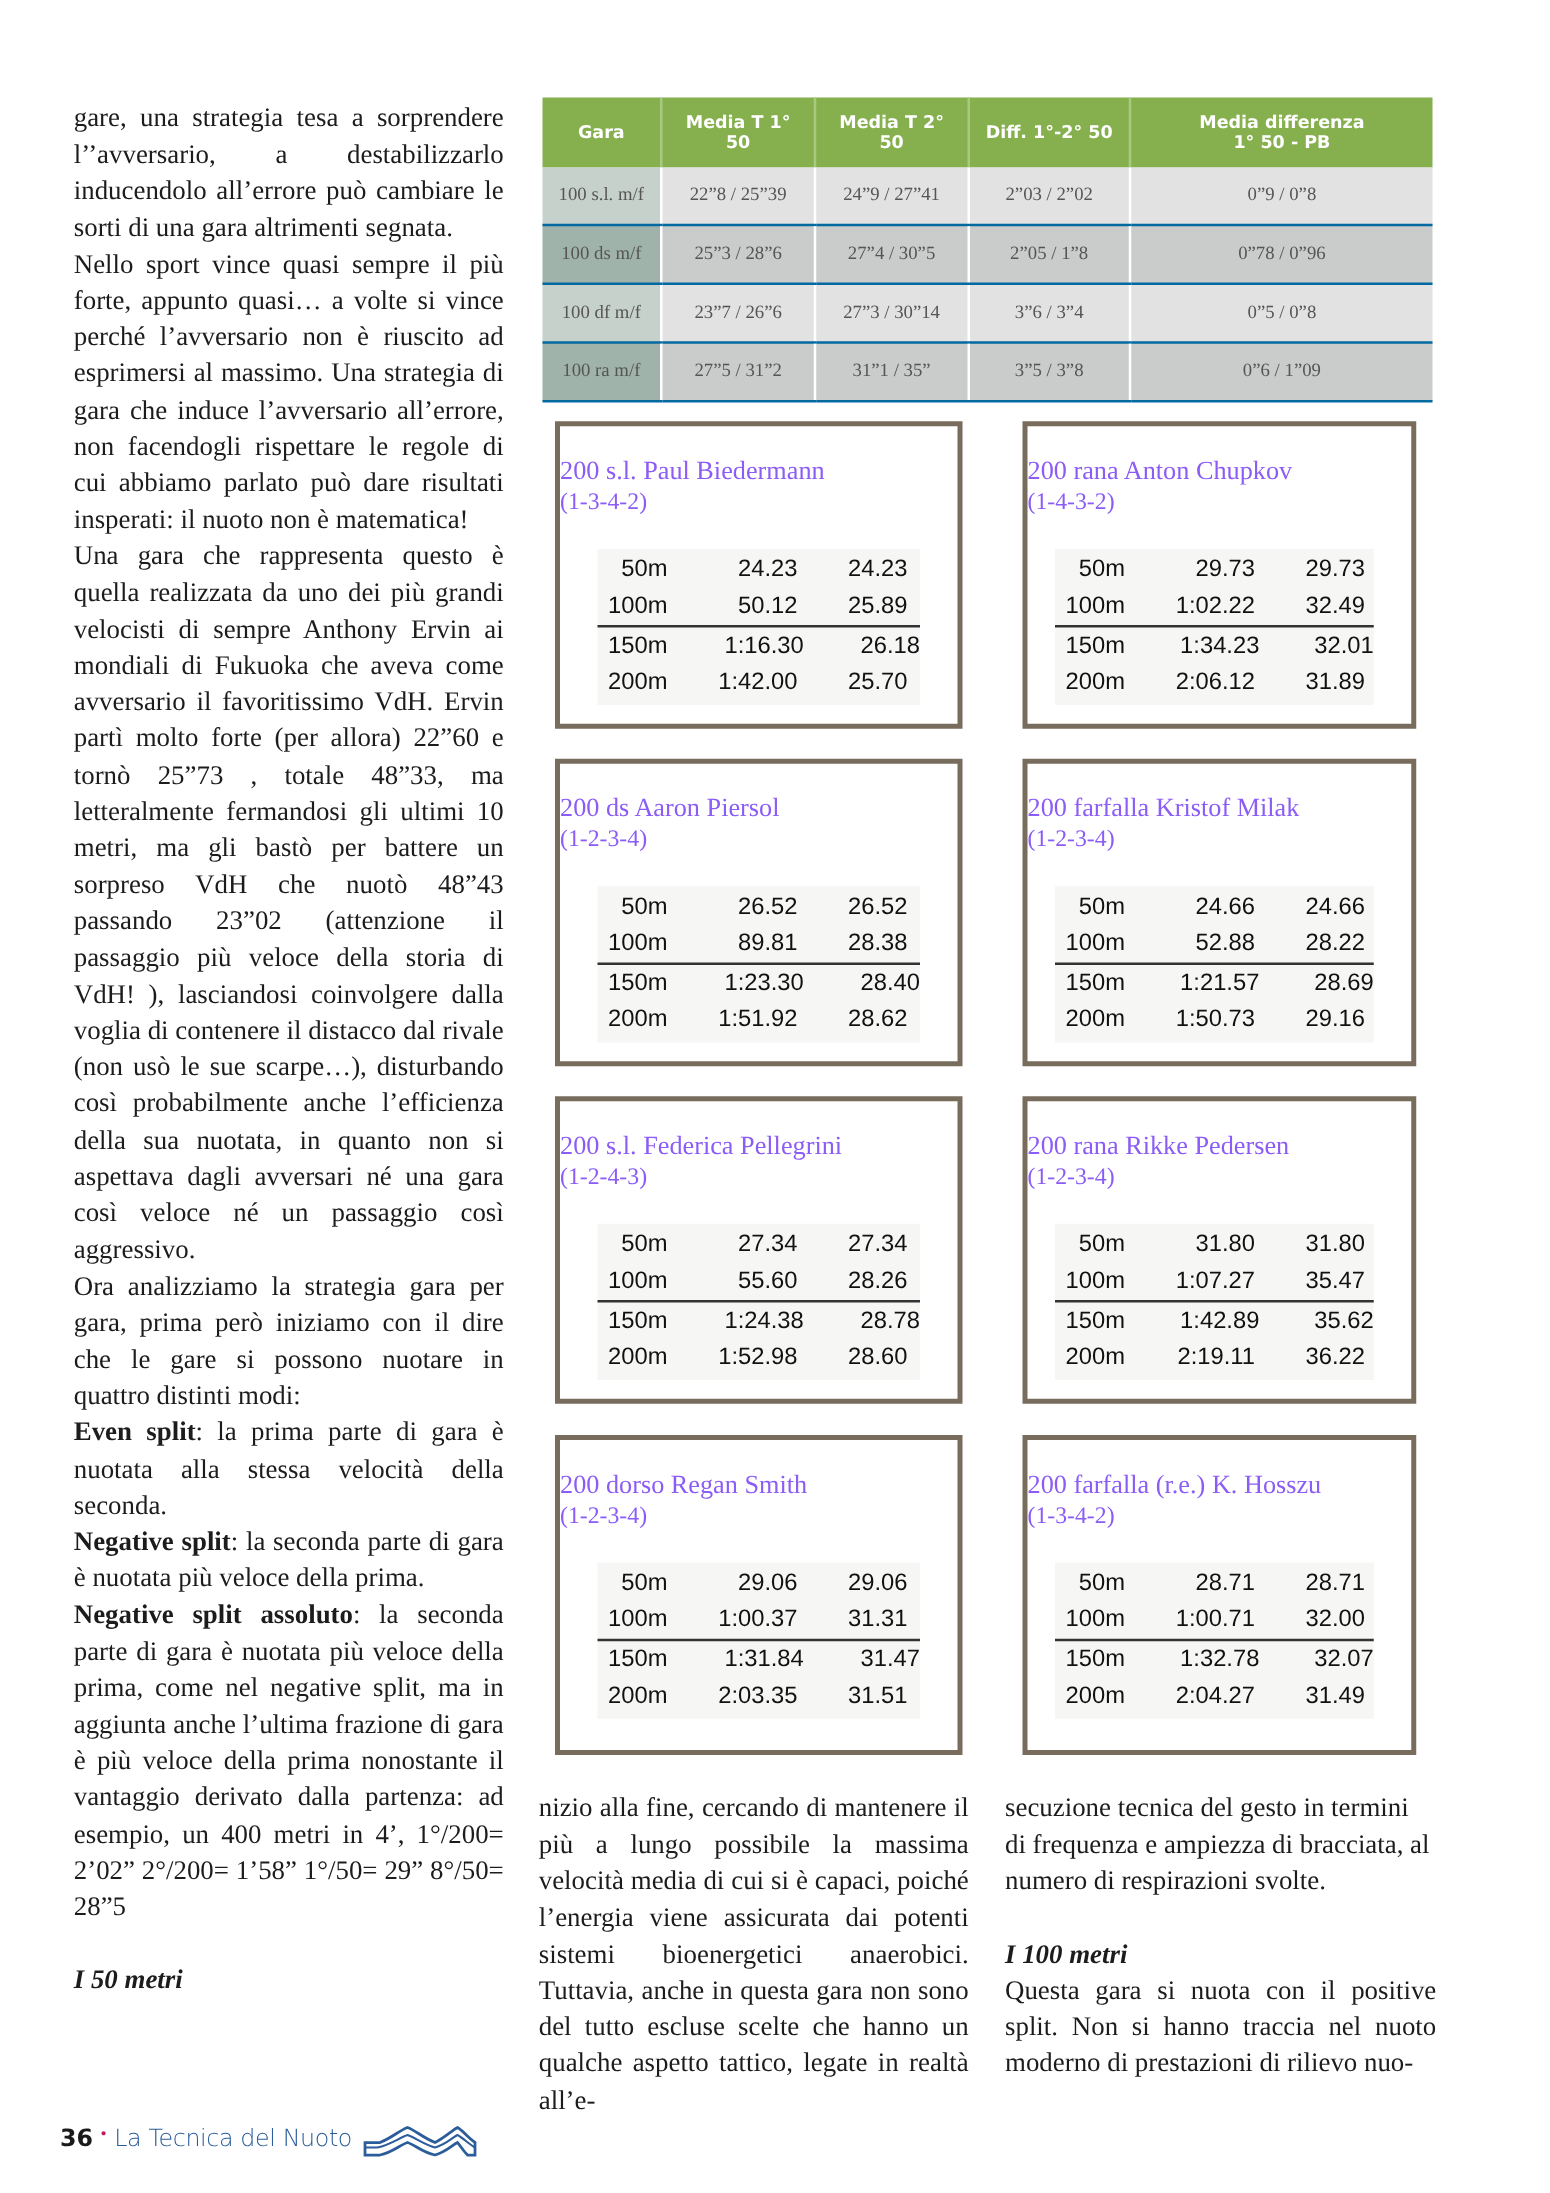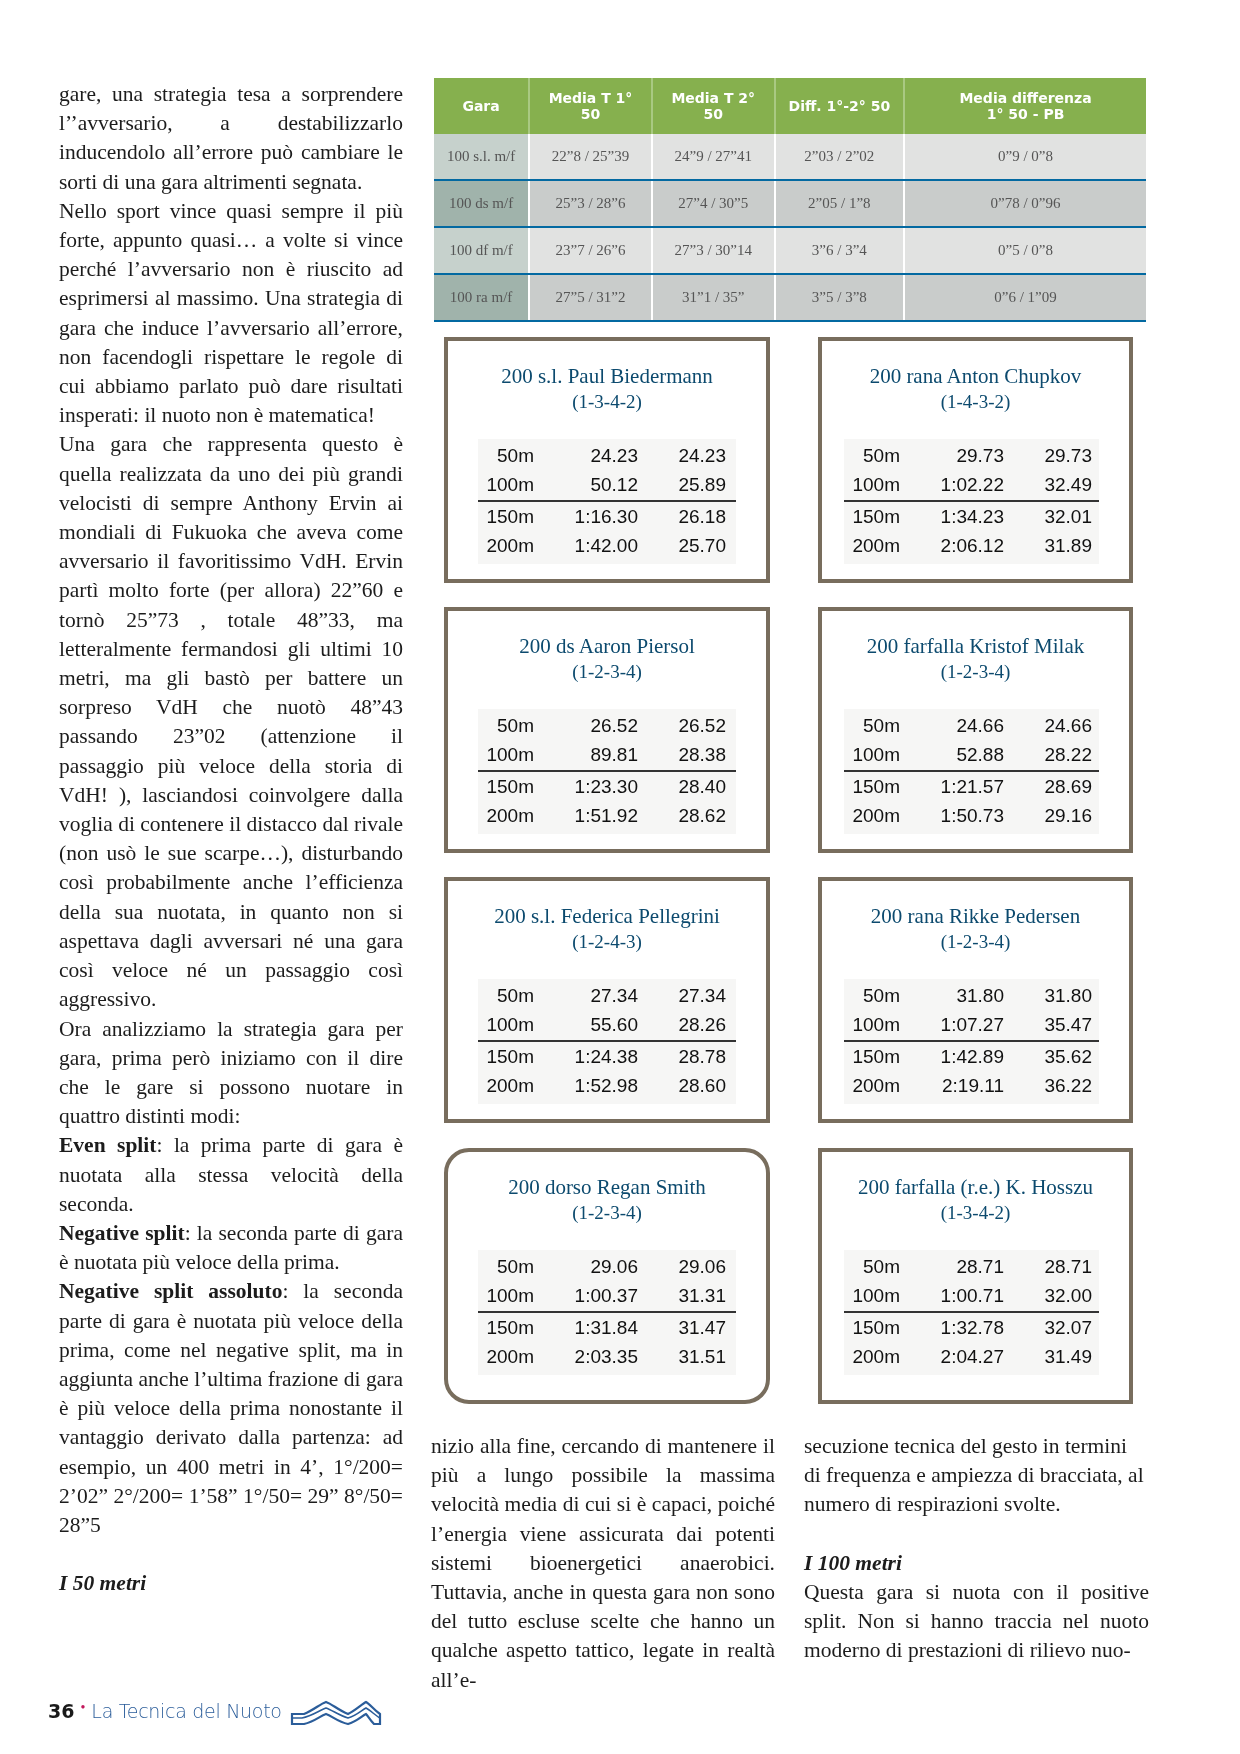--- a/index.html
+++ b/index.html
@@ -19,36 +19,36 @@
   #summary th:last-child { border-right:none; }
   #summary td { font-family:"Liberation Serif", serif; font-size:15px; color:#555; text-align:center; height:43px; border-right:2px solid #fff; border-bottom:2px solid #0369a1; }
   #summary td:last-child { border-right:none; }
   #summary tr.r-light td { background:#e1e2e1; }
   #summary tr.r-light td.first { background:#c6d1cc; }
   #summary tr.r-dark td { background:#c9cccb; }
   #summary tr.r-dark td.first { background:#a0b3ab; }
 
   
   .box { position:absolute; width:326px; height:246px; border:4px solid #786d5d; background:#fff; box-sizing:border-box; }
-  .box .title { position:absolute; top:22px; left:0; right:0; text-align:center; font-family:"Liberation Serif", serif; font-size:21px; line-height:26px; color:#0c4a6e; }
+  .box .title { position:absolute; top:22px; left:0; right:0; font-family:"Liberation Serif", serif; font-size:21px; line-height:26px; color:#8b5cf6; }
   .box .order { display:block; font-size:19px; }
   .box .splits { position:absolute; left:30px; right:30px; top:98px; background:#f6f6f5; padding:2px 0 4px 0; }
   .box .row { display:flex; font-family:"Liberation Sans", sans-serif; font-size:19px; line-height:29px; color:#111; }
   .box .row span { display:block; text-align:right; }
   .box .row .d { width:56px; }
   .box .row .t { width:104px; }
   .box .row .s { width:88px; }
-  .box .row.sep { border-top:2px solid #333; margin-top:1px; }
+  .box .row.sep { border-top:2px solid #333; margin-top:1px;justify-content:space-between; }
   #box-0 { left:444px; top:337px; }
   #box-1 { left:818px; top:337px; width:315px; }
   #box-2 { left:444px; top:607px; }
   #box-3 { left:818px; top:607px; width:315px; }
   #box-4 { left:444px; top:877px; }
   #box-5 { left:818px; top:877px; width:315px; }
-  #box-6 { left:444px; top:1148px; height:256px;border-radius:25px; }
+  #box-6 { left:444px; top:1148px; height:256px; }
   #box-7 { left:818px; top:1148px; width:315px; height:256px; }
   #box-1 .splits, #box-3 .splits, #box-5 .splits, #box-7 .splits { left:22px; right:30px; }
 
   
   #footer { position:absolute; left:48px; top:1700px; height:30px; display:flex; align-items:flex-start; }
   #page-num { font-family:"DejaVu Sans", sans-serif; font-weight:bold; font-size:19px; color:#1a1a1a; }
   #bullet { color:#c2185b; font-size:14px; margin:0 6px 0 6px; }
   #mag-name { font-family:"DejaVu Sans", sans-serif; font-size:19px; color:#2b5d9a; font-weight:300; letter-spacing:-0.3px; }
   #wave-icon { margin-left:8px; }
 </style>

